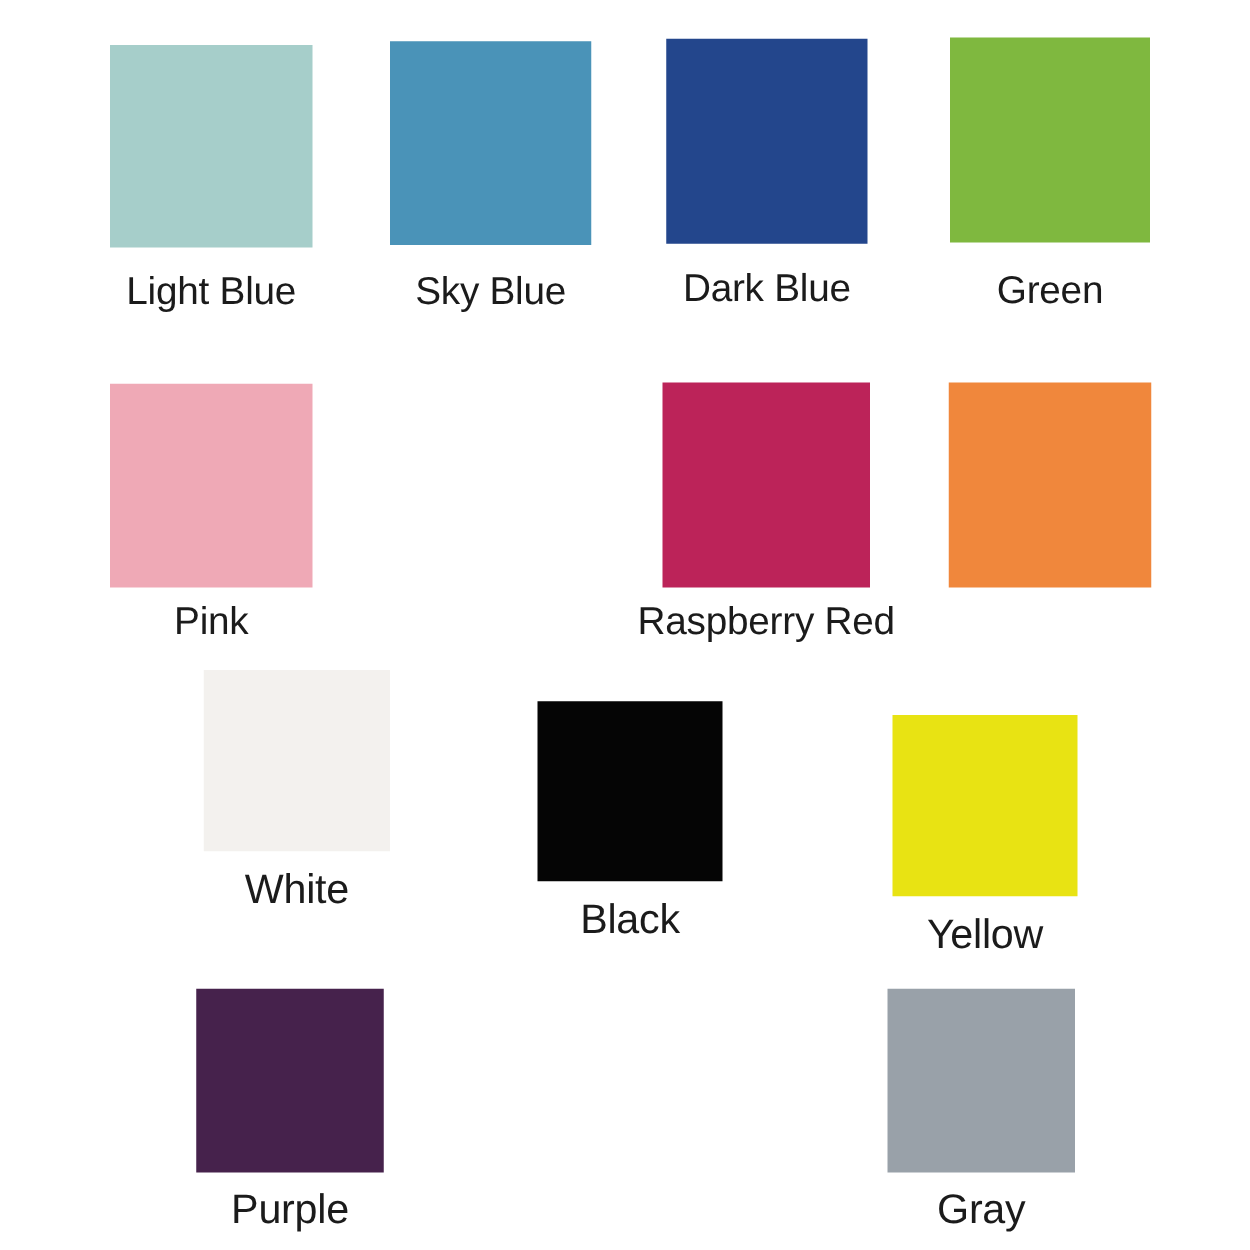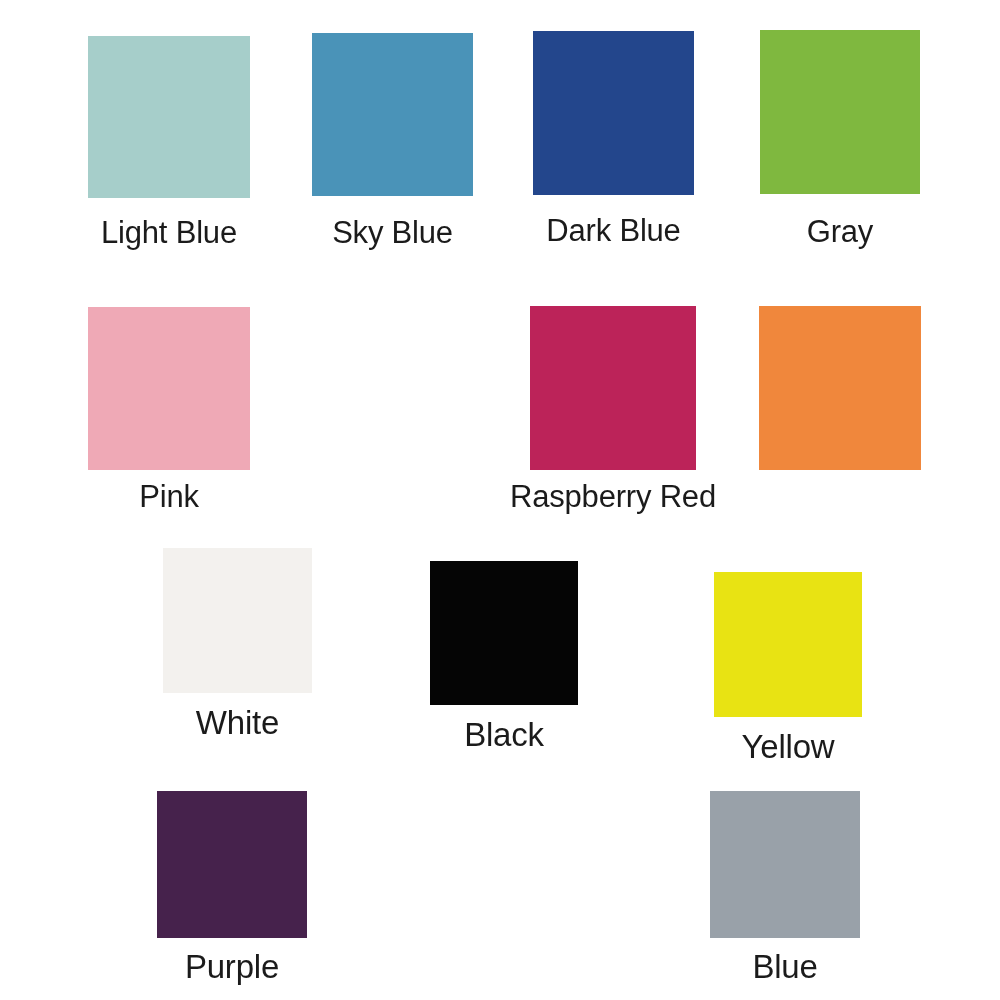--- a/index.html
+++ b/index.html
@@ -58,46 +58,46 @@
     <div class="swatch-cell row-1" style="left: 312px; top: 33px; width: 161px;">
       <div class="swatch-chip" style="width: 161px; height: 163px; margin-left: 0px; margin-right: auto; align-self: flex-start; background-color: rgb(74, 147, 184);"></div>
       <div class="swatch-label" style="width: 161px; margin-top: 21px;">Sky Blue</div>
     </div>
     <div class="swatch-cell row-1" style="left: 533px; top: 31px; width: 161px;">
       <div class="swatch-chip" style="width: 161px; height: 164px; margin-left: 0px; margin-right: auto; align-self: flex-start; background-color: rgb(35, 70, 140);"></div>
       <div class="swatch-label" style="width: 161px; margin-top: 20px;">Dark Blue</div>
     </div>
     <div class="swatch-cell row-1" style="left: 760px; top: 30px; width: 160px;">
       <div class="swatch-chip" style="width: 160px; height: 164px; margin-left: 0px; margin-right: auto; align-self: flex-start; background-color: rgb(127, 184, 63);"></div>
-      <div class="swatch-label" style="width: 160px; margin-top: 22px;">Gray</div>
+      <div class="swatch-label" style="width: 160px; margin-top: 22px;">Green</div>
     </div>
     <div class="swatch-cell row-2" style="left: 88px; top: 307px; width: 162px;">
       <div class="swatch-chip" style="width: 162px; height: 163px; margin-left: 0px; margin-right: auto; align-self: flex-start; background-color: rgb(239, 169, 182);"></div>
       <div class="swatch-label" style="width: 162px; margin-top: 11px;">Pink</div>
     </div>
     <div class="swatch-cell row-2" style="left: 496px; top: 306px; width: 234px;">
       <div class="swatch-chip" style="width: 166px; height: 164px; margin-left: 34px; margin-right: auto; align-self: flex-start; background-color: rgb(188, 35, 89);"></div>
       <div class="swatch-label" style="width: 234px; margin-top: 11px;">Raspberry Red</div>
     </div>
     <div class="swatch-cell row-2" style="left: 759px; top: 306px; width: 162px;">
       <div class="swatch-chip" style="width: 162px; height: 164px; margin-left: 0px; margin-right: auto; align-self: flex-start; background-color: rgb(240, 135, 60);"></div>
     </div>
-    <div class="swatch-cell row-3" style="left: 163px; top: 548px; width: 149px;">
+    <div class="swatch-cell row-3" style="left: 163px; top: 536px; width: 149px;">
       <div class="swatch-chip" style="width: 149px; height: 145px; margin-left: 0px; margin-right: auto; align-self: flex-start; background-color: rgb(243, 241, 238);"></div>
       <div class="swatch-label" style="width: 149px; margin-top: 13px;">White</div>
     </div>
     <div class="swatch-cell row-3" style="left: 430px; top: 561px; width: 148px;">
       <div class="swatch-chip" style="width: 148px; height: 144px; margin-left: 0px; margin-right: auto; align-self: flex-start; background-color: rgb(5, 5, 5);"></div>
       <div class="swatch-label" style="width: 148px; margin-top: 13px; text-align: center;">Black</div>
     </div>
     <div class="swatch-cell row-3" style="left: 714px; top: 560px; width: 148px; margin-top: 12px;">
       <div class="swatch-chip" style="width: 148px; height: 145px; margin-left: 0px; margin-right: auto; align-self: flex-start; background-color: rgb(232, 227, 19);"></div>
       <div class="swatch-label" style="width: 148px; margin-top: 13px;">Yellow</div>
     </div>
     <div class="swatch-cell row-4" style="left: 157px; top: 791px; width: 150px;">
       <div class="swatch-chip" style="width: 150px; height: 147px; margin-left: 0px; margin-right: auto; align-self: flex-start; background-color: rgb(70, 34, 76);"></div>
       <div class="swatch-label" style="width: 150px; margin-top: 12px;">Purple</div>
     </div>
     <div class="swatch-cell row-4" style="left: 710px; top: 791px; width: 150px;">
       <div class="swatch-chip" style="width: 150px; height: 147px; margin-left: 0px; margin-right: auto; align-self: flex-start; background-color: rgb(153, 161, 169);"></div>
-      <div class="swatch-label" style="width: 150px; margin-top: 12px;">Blue</div>
+      <div class="swatch-label" style="width: 150px; margin-top: 12px;">Gray</div>
     </div>
   </div>
 
 </body></html>

